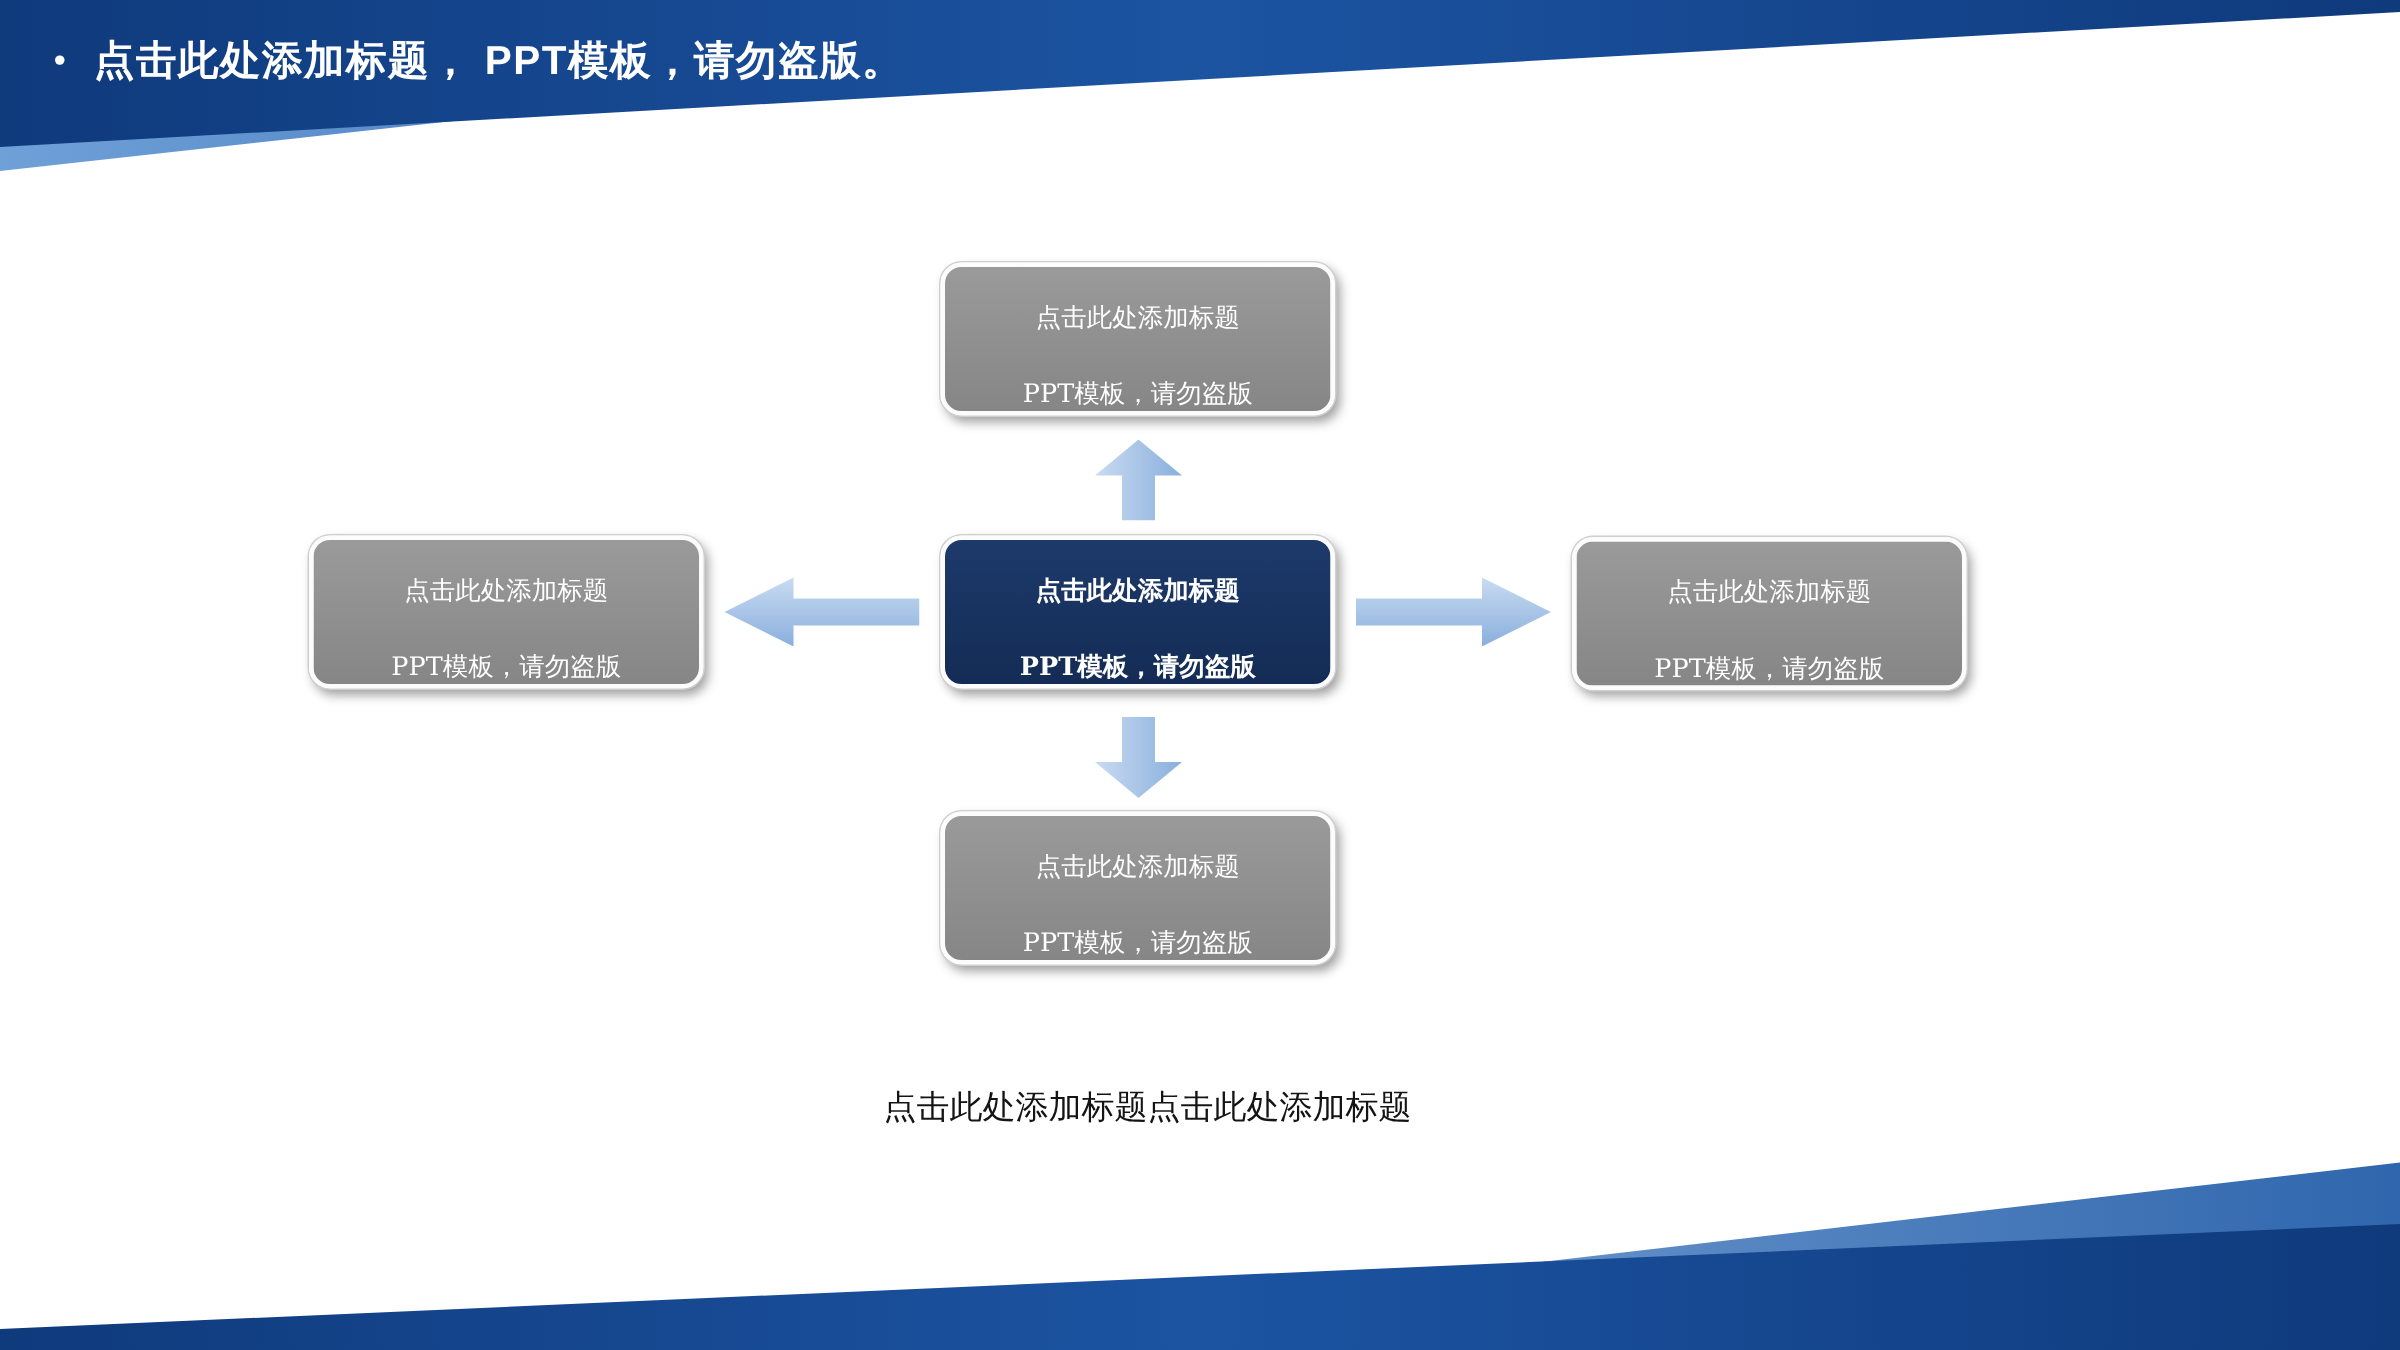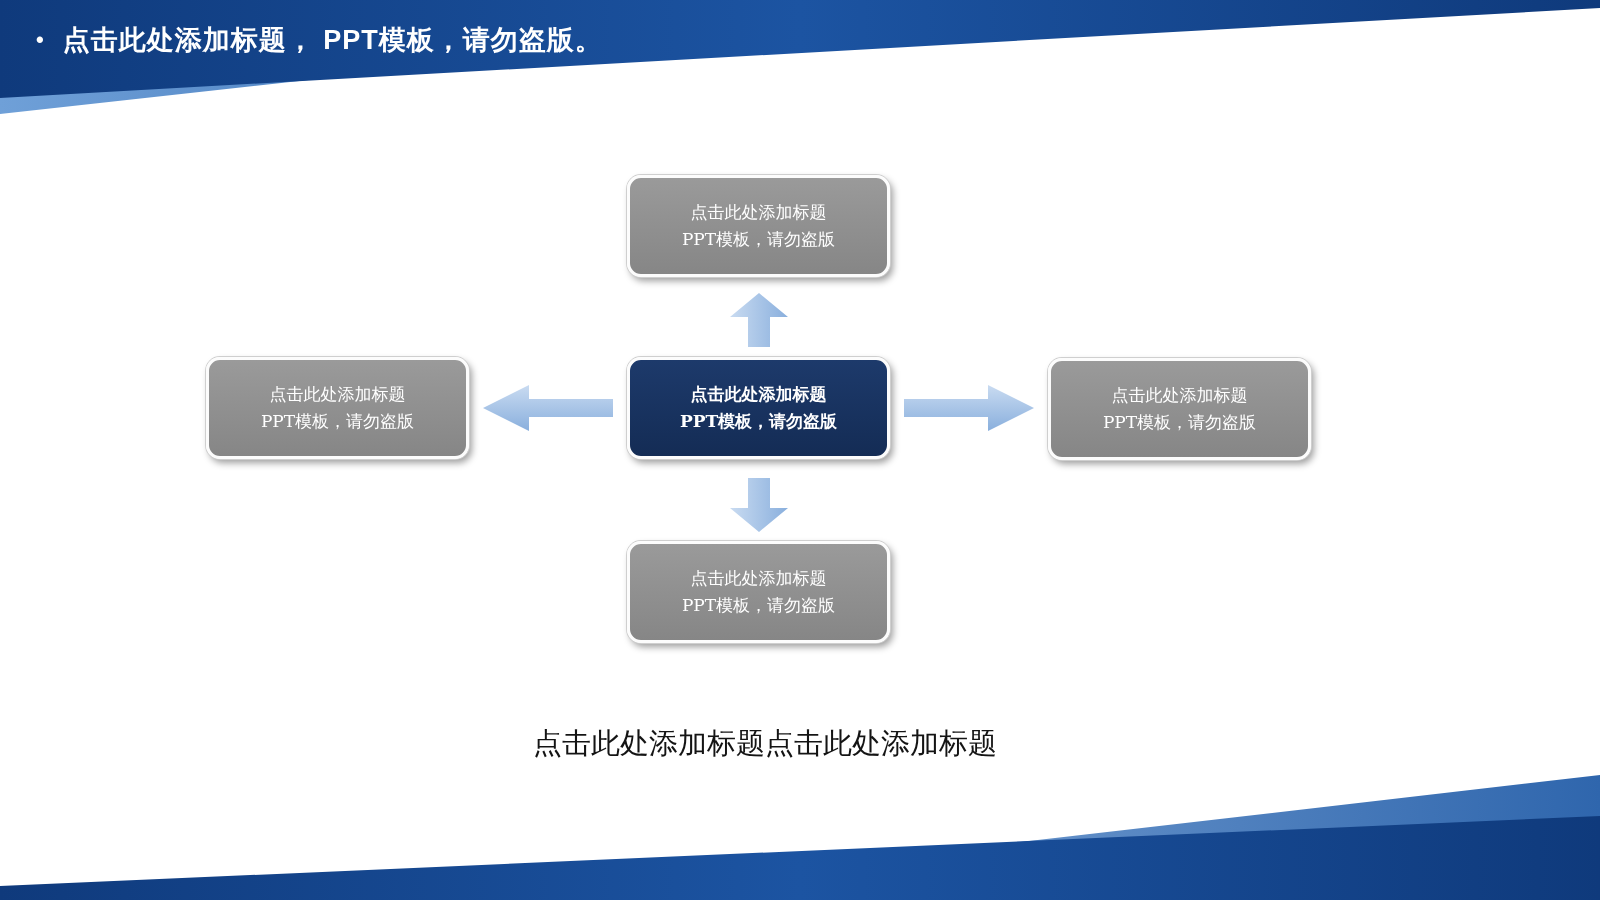--- a/index.html
+++ b/index.html
@@ -24,29 +24,29 @@
     position:absolute;width:263px;height:102px;border-radius:14px;
     border:3px solid #fcfcfc;box-sizing:border-box;
     display:flex;flex-direction:column;justify-content:center;align-items:center;
     box-shadow:0 0 0 1px #cfcfcf, 3px 4px 7px rgba(0,0,0,0.38);
     color:#ffffff;text-align:center;
     font-family:"DejaVu Serif","Liberation Serif",serif;
     font-size:17px;line-height:1.6;
   }
   .box.gray{background:linear-gradient(180deg,#9a9a9a 0%,#868686 100%);}
   .box.navy{background:linear-gradient(180deg,#1d3a6b 0%,#142c55 100%);font-weight:bold;}
-  .box .l1,.box .l2{white-space:nowrap;}
+  .box .l1,.box .l2{white-space:nowrap;margin-top:24px;}
 
   
   .arrow{position:absolute;}
 
   
   .caption{
     position:absolute;top:722px;left:765px;transform:translateX(-50%);
-    text-align:center;color:#141414;font-size:29px;line-height:1.45;
+    text-align:center;color:#141414;font-size:22px;line-height:1.45;
     font-family:"Liberation Sans",sans-serif;white-space:nowrap;
   }
 </style>
 </head>
 <body>
 
 <div id="slide">
 
   <svg class="ribbon top" viewBox="0 0 1600 130" preserveAspectRatio="none">
     <defs>

